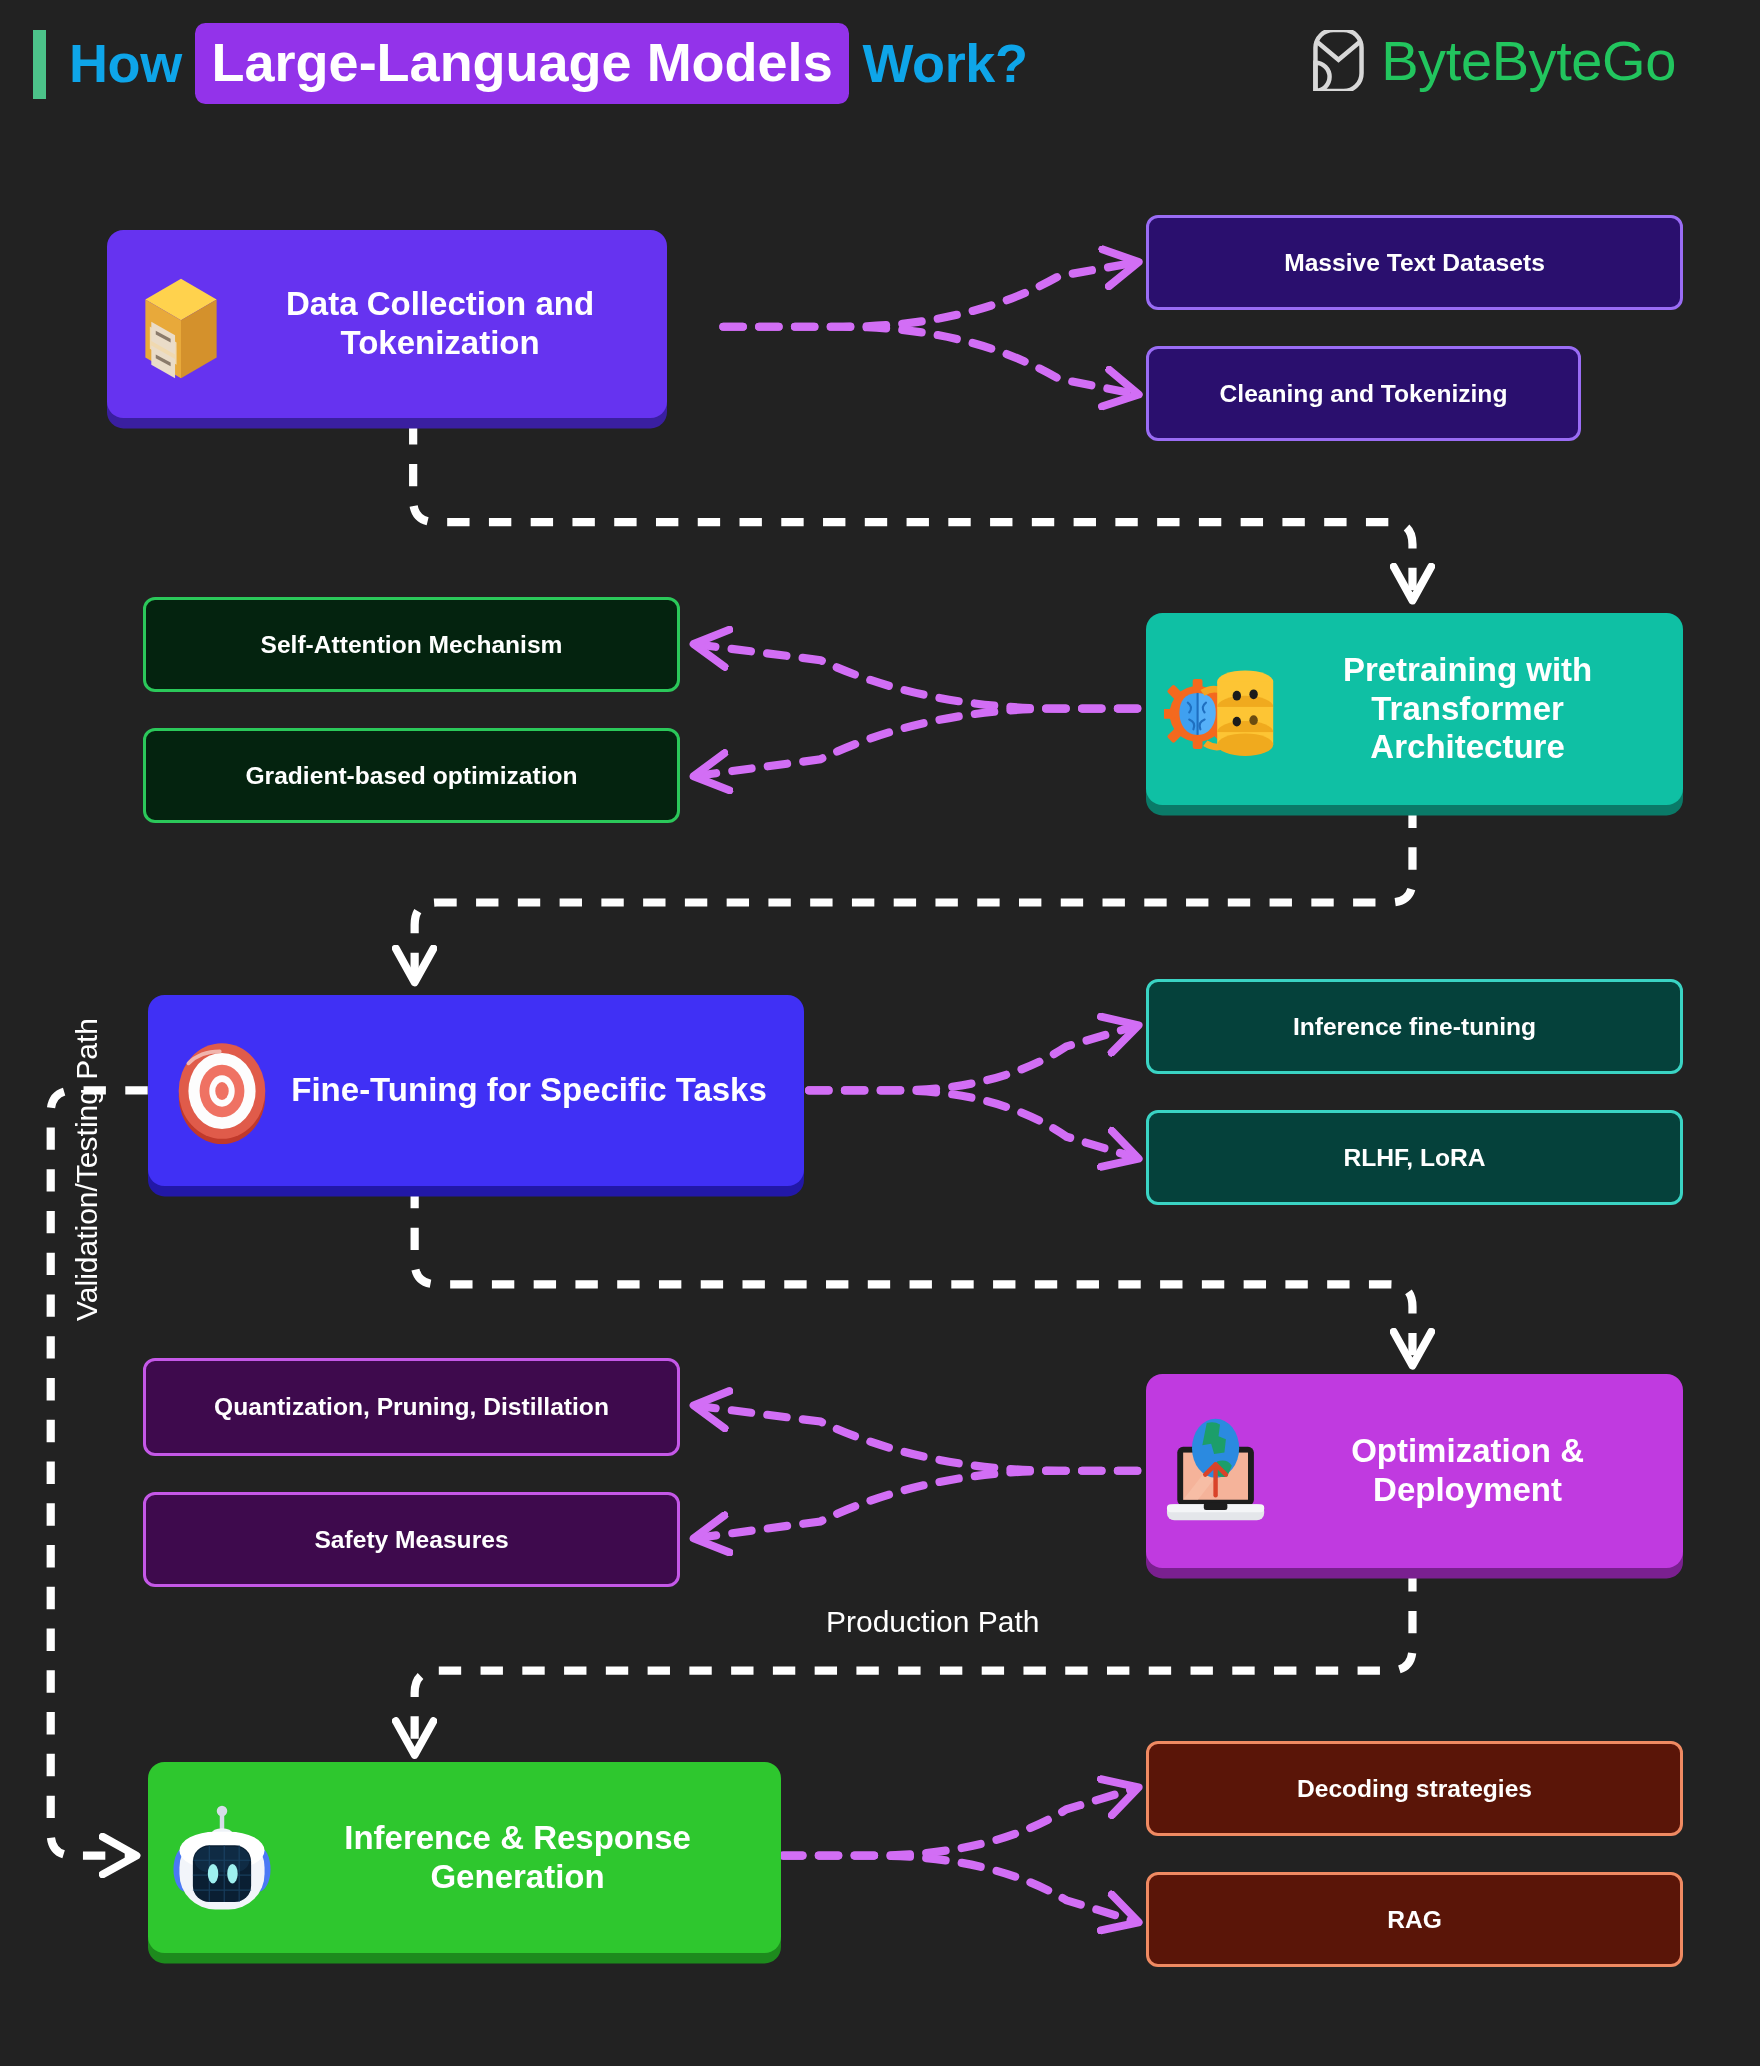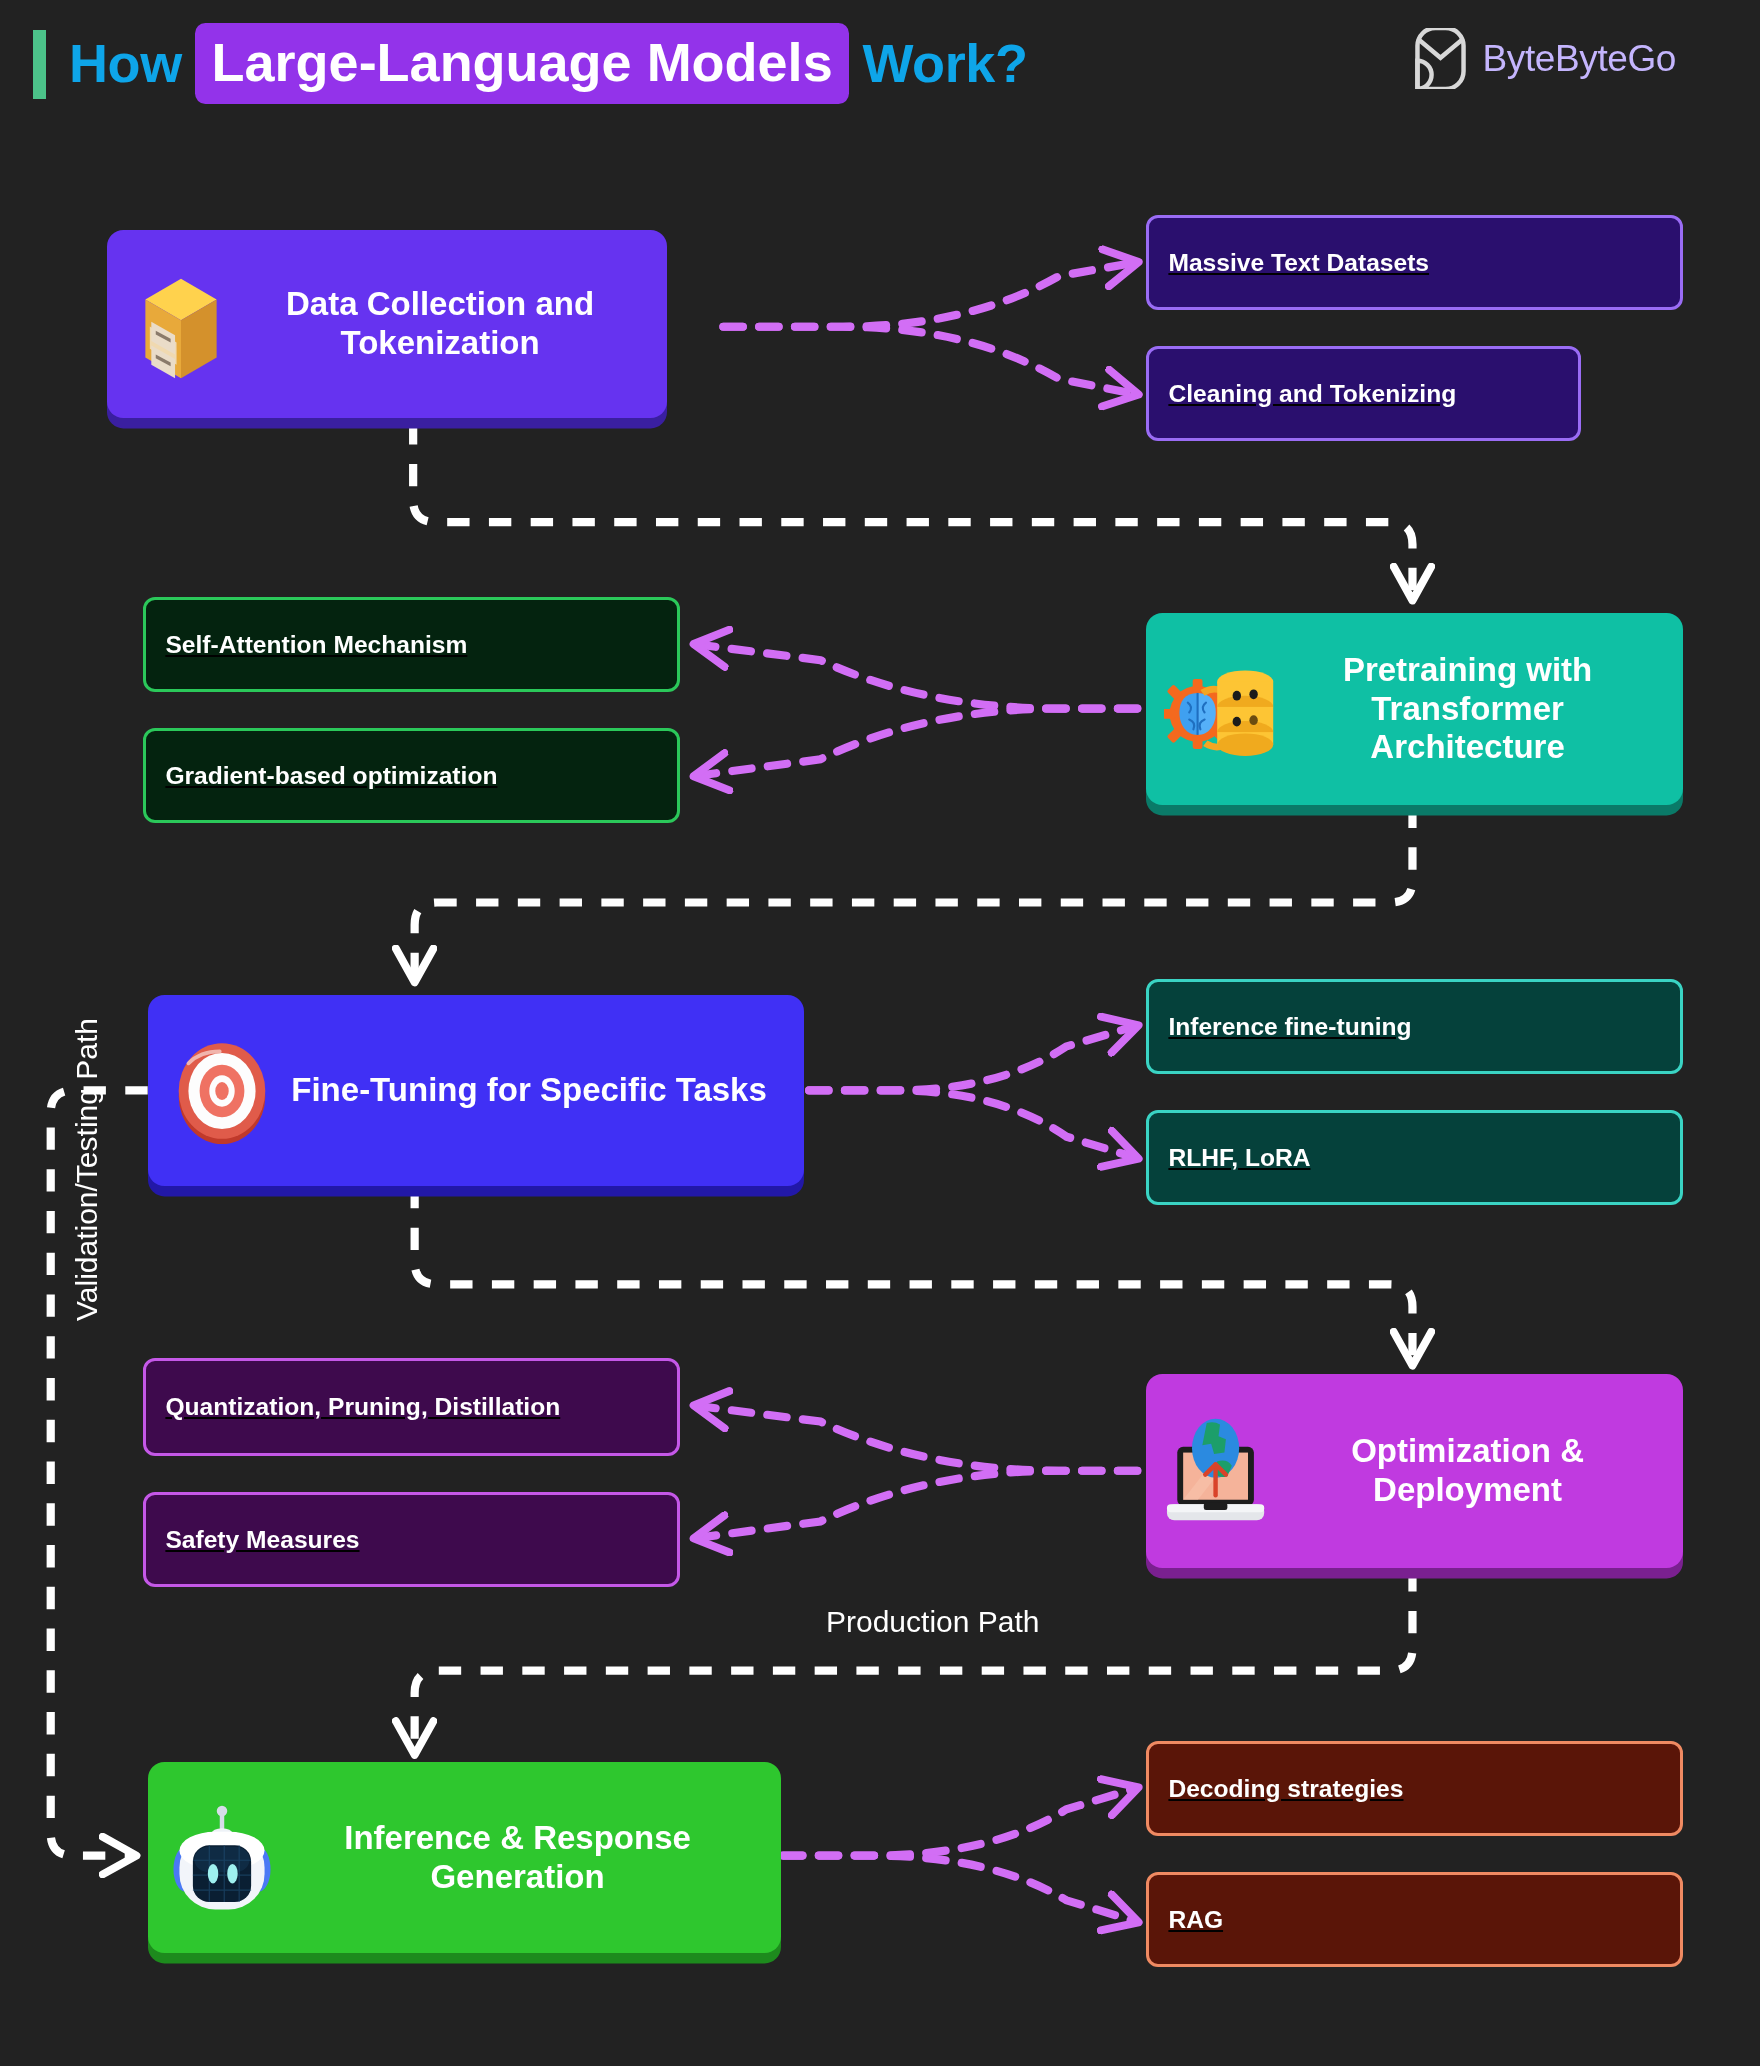--- a/index.html
+++ b/index.html
@@ -47,21 +47,21 @@
     padding: 12px 16.4px 15px 16.4px;
     border-radius: 10.4px;
     margin: 0 13.4px;
     white-space: nowrap;
   }
   .brand {
     position: absolute; right: 84px; top: 28px;
     display: flex; align-items: center; gap: 15px;
   }
   .brand-name {
-    color: #c4b5fd; font-size: 37px; font-weight: 500; letter-spacing: -0.4px;
+    color: #22c55e; font-size: 56px; font-weight: 500; letter-spacing: -0.4px;
     white-space: nowrap;
   }
 
   
   .stage {
     position: absolute;
     border-radius: 16.4px;
     display: flex;
     align-items: center;
     padding: 0 18px;
@@ -82,24 +82,23 @@
     text-align: center;
     line-height: 1.18;
     padding-right: 13.4px;
   }
 
   
   .pill {
     position: absolute;
     border-radius: 12px;
     border: 3px solid;
-    display: flex; align-items: center; justify-content: flex-start;
+    display: flex; align-items: center; justify-content: center;
     text-align: center;
     padding: 4.5px 19.4px;
-    text-decoration: underline;
   }
   .pill span {
     color: #ffffff;
     font-size: 24.6px;
     font-weight: bold;
     line-height: 1.2;
   }
 
   
   .path-label {

